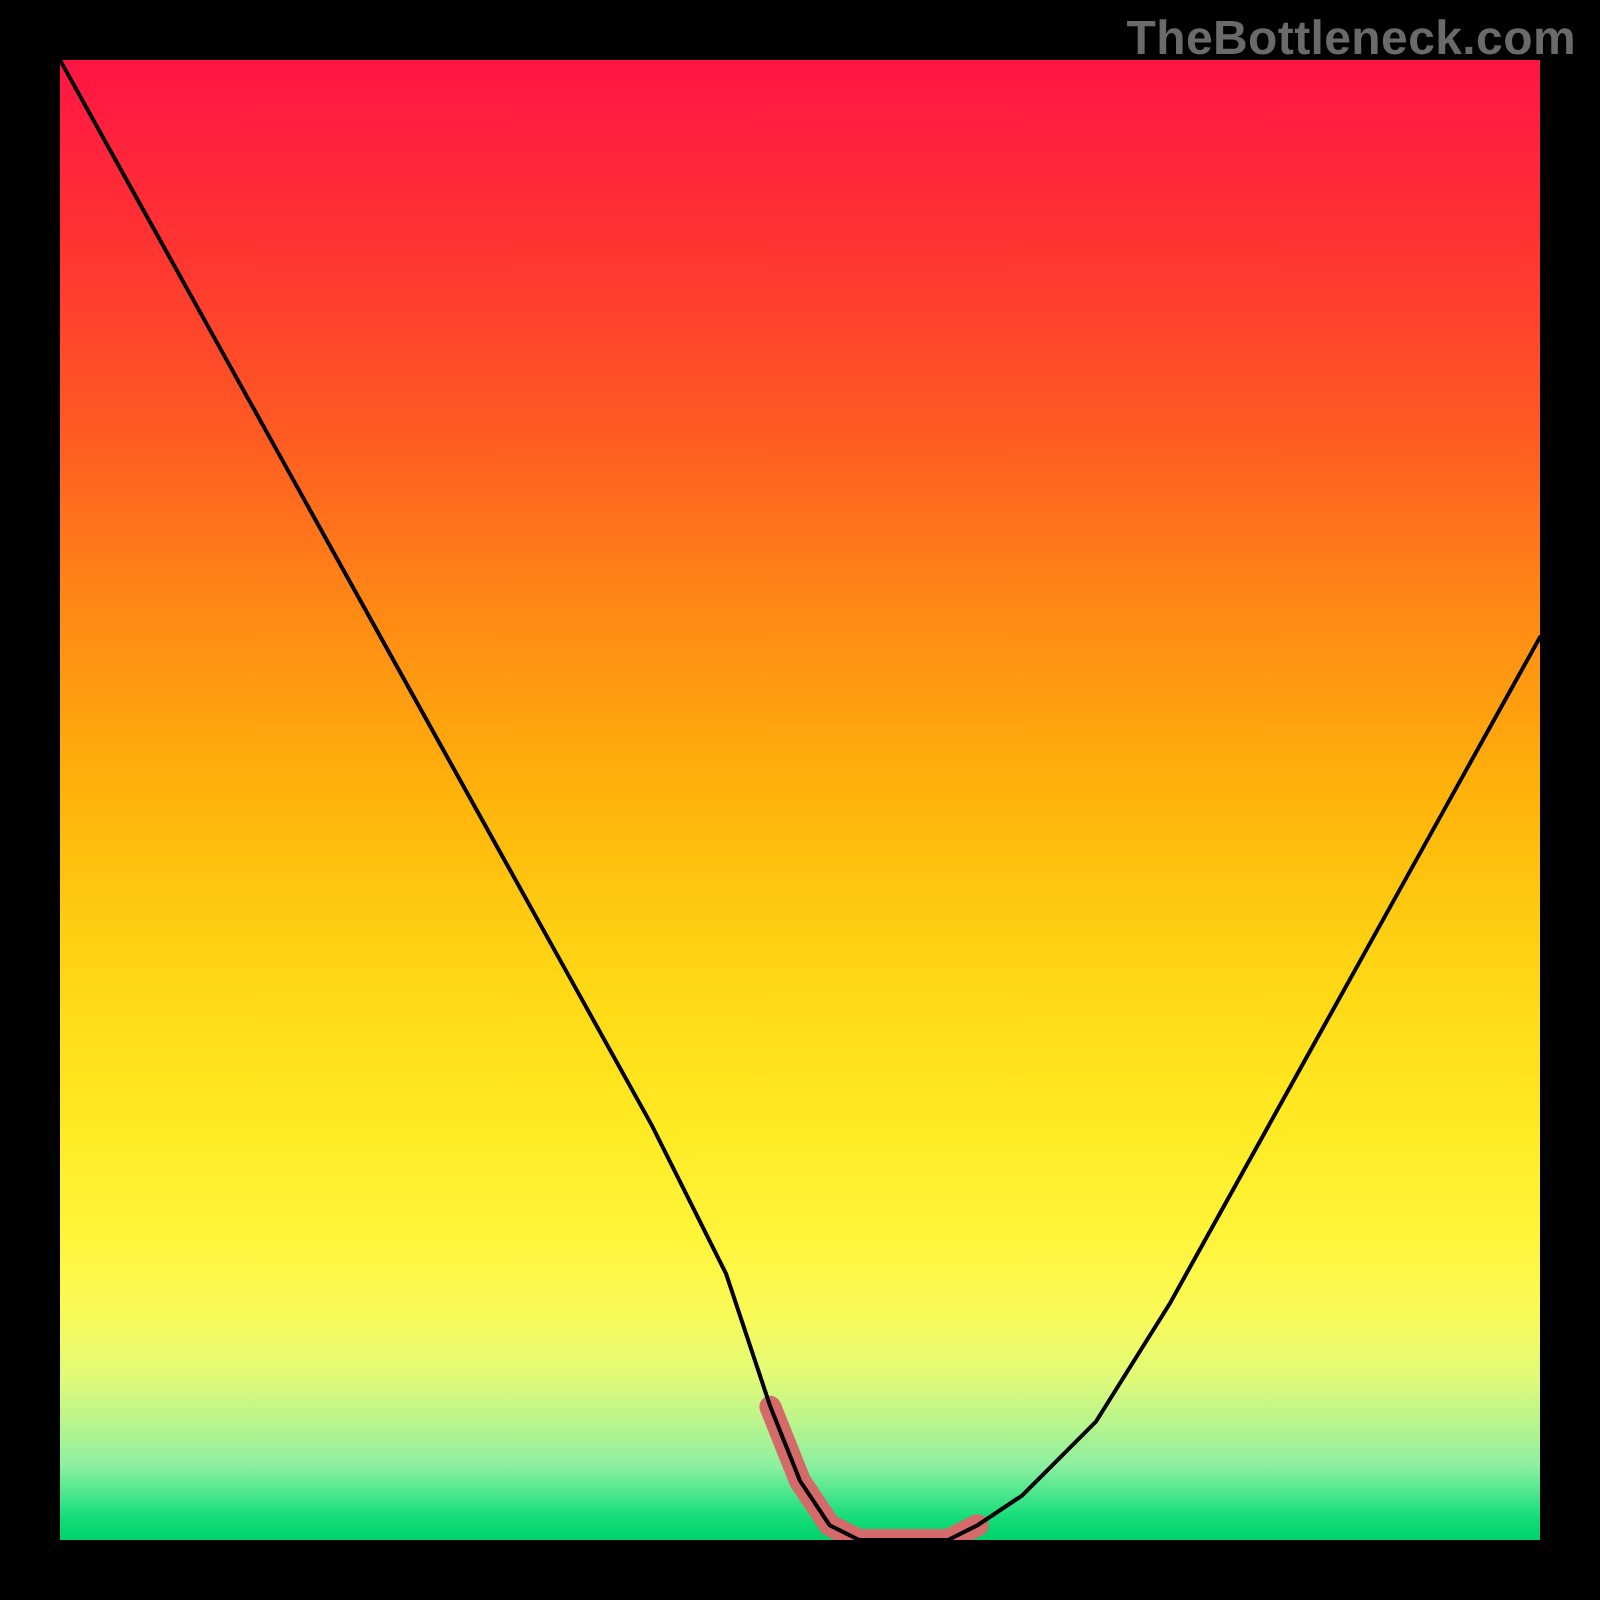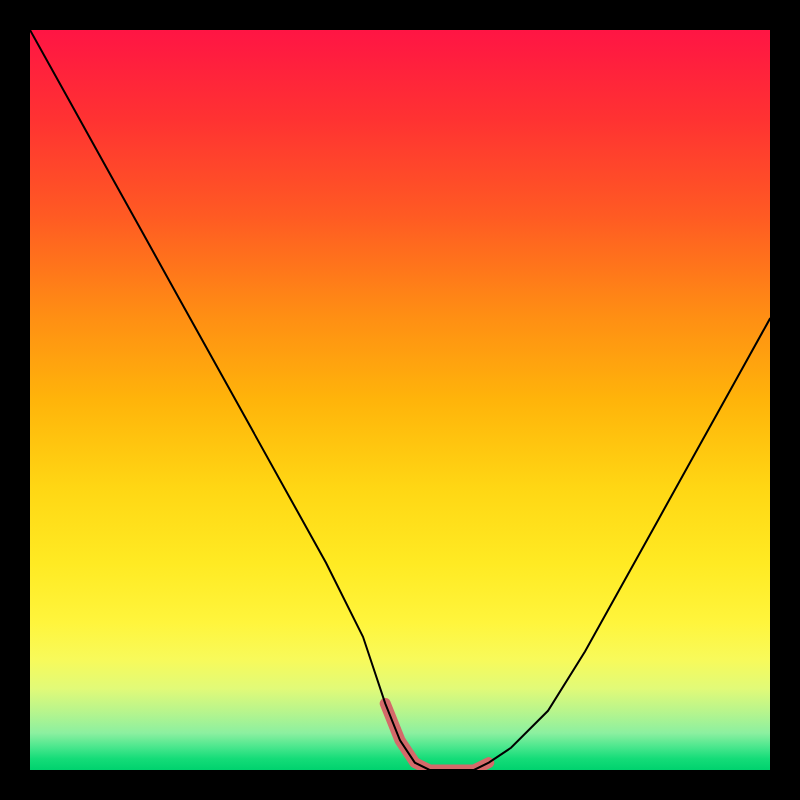--- a/index.html
+++ b/index.html
@@ -79,13 +79,14 @@
 <body>
 
 <div class="frame">
   <div class="plot-area">
     <div class="gradient-bg"></div>
     <svg class="overlay" viewBox="0 0 740 740" preserveAspectRatio="none">
       <path id="bottom-seg" class="bottom-segment" stroke="#d46a6a" d="M355.20 673.40 L370.00 710.40 L384.80 732.60 L399.60 740.00 L414.40 740.00 L429.20 740.00 L444.00 740.00 L458.80 732.60"></path>
       <path id="main-curve" class="curve" d="M0.00 0.00 L37.00 66.60 L74.00 133.20 L111.00 199.80 L148.00 266.40 L185.00 333.00 L222.00 399.60 L259.00 466.20 L296.00 532.80 L333.00 606.80 L355.20 673.40 L370.00 710.40 L384.80 732.60 L399.60 740.00 L414.40 740.00 L429.20 740.00 L444.00 740.00 L458.80 732.60 L481.00 717.80 L518.00 680.80 L555.00 621.60 L592.00 555.00 L629.00 488.40 L666.00 421.80 L703.00 355.20 L740.00 288.60"></path>
     </svg>
   </div>
+  <div class="watermark">TheBottleneck.com</div>
 </div>
 
 </body></html>

